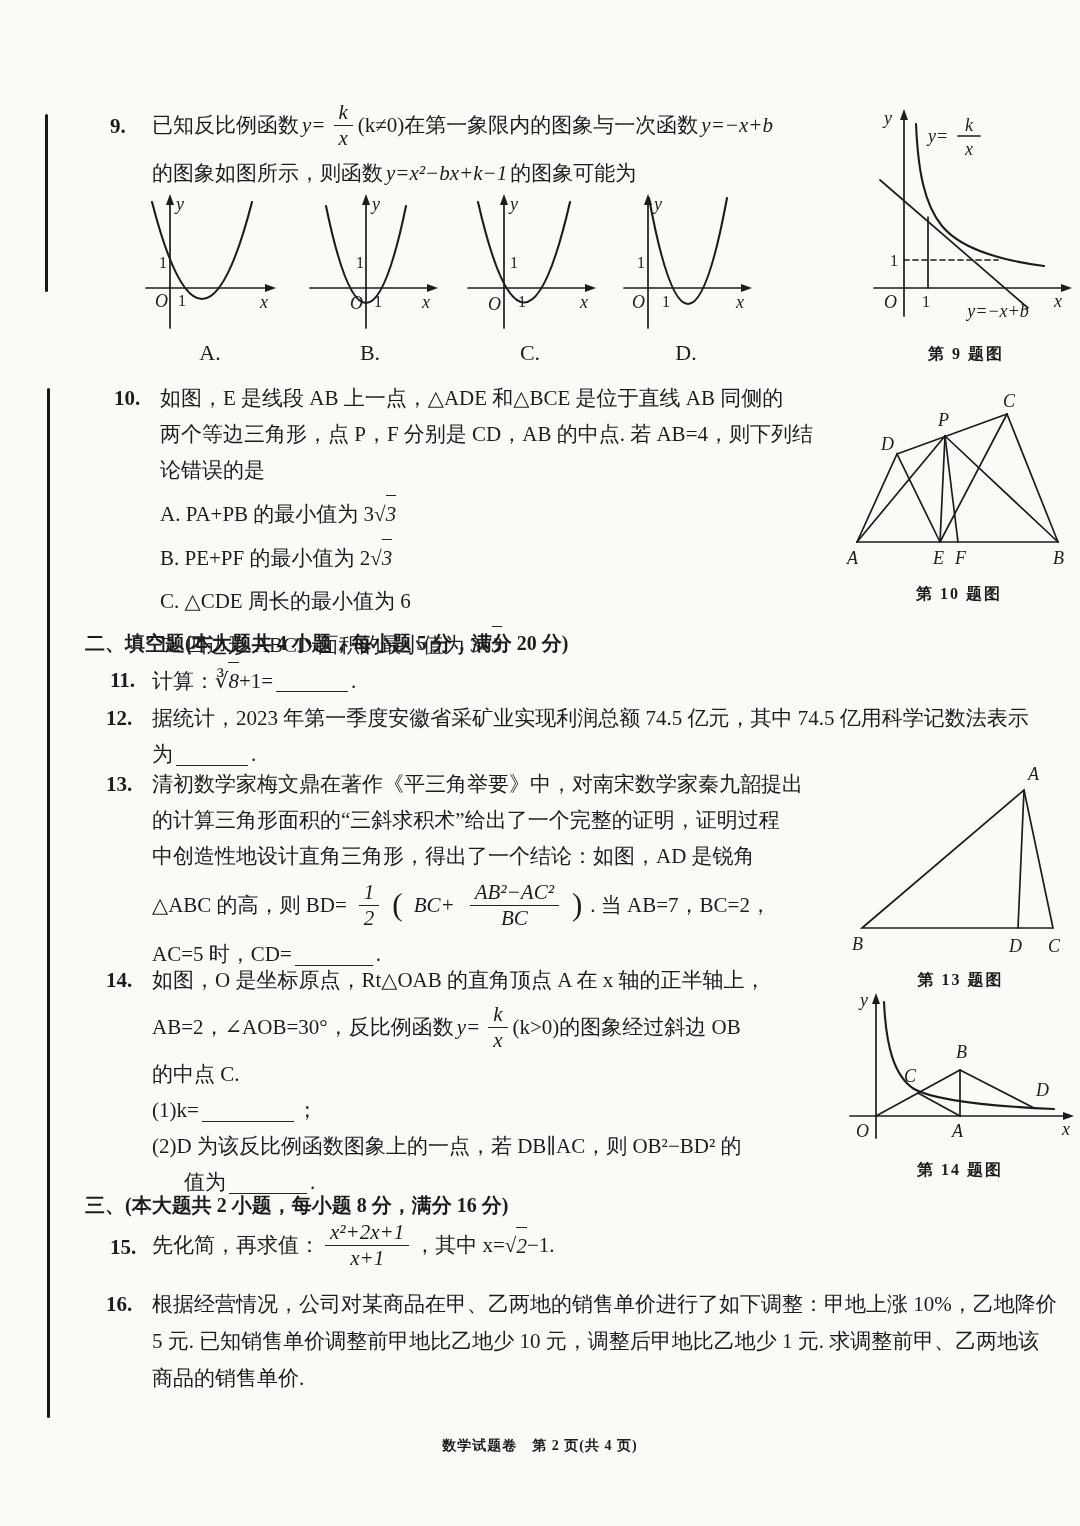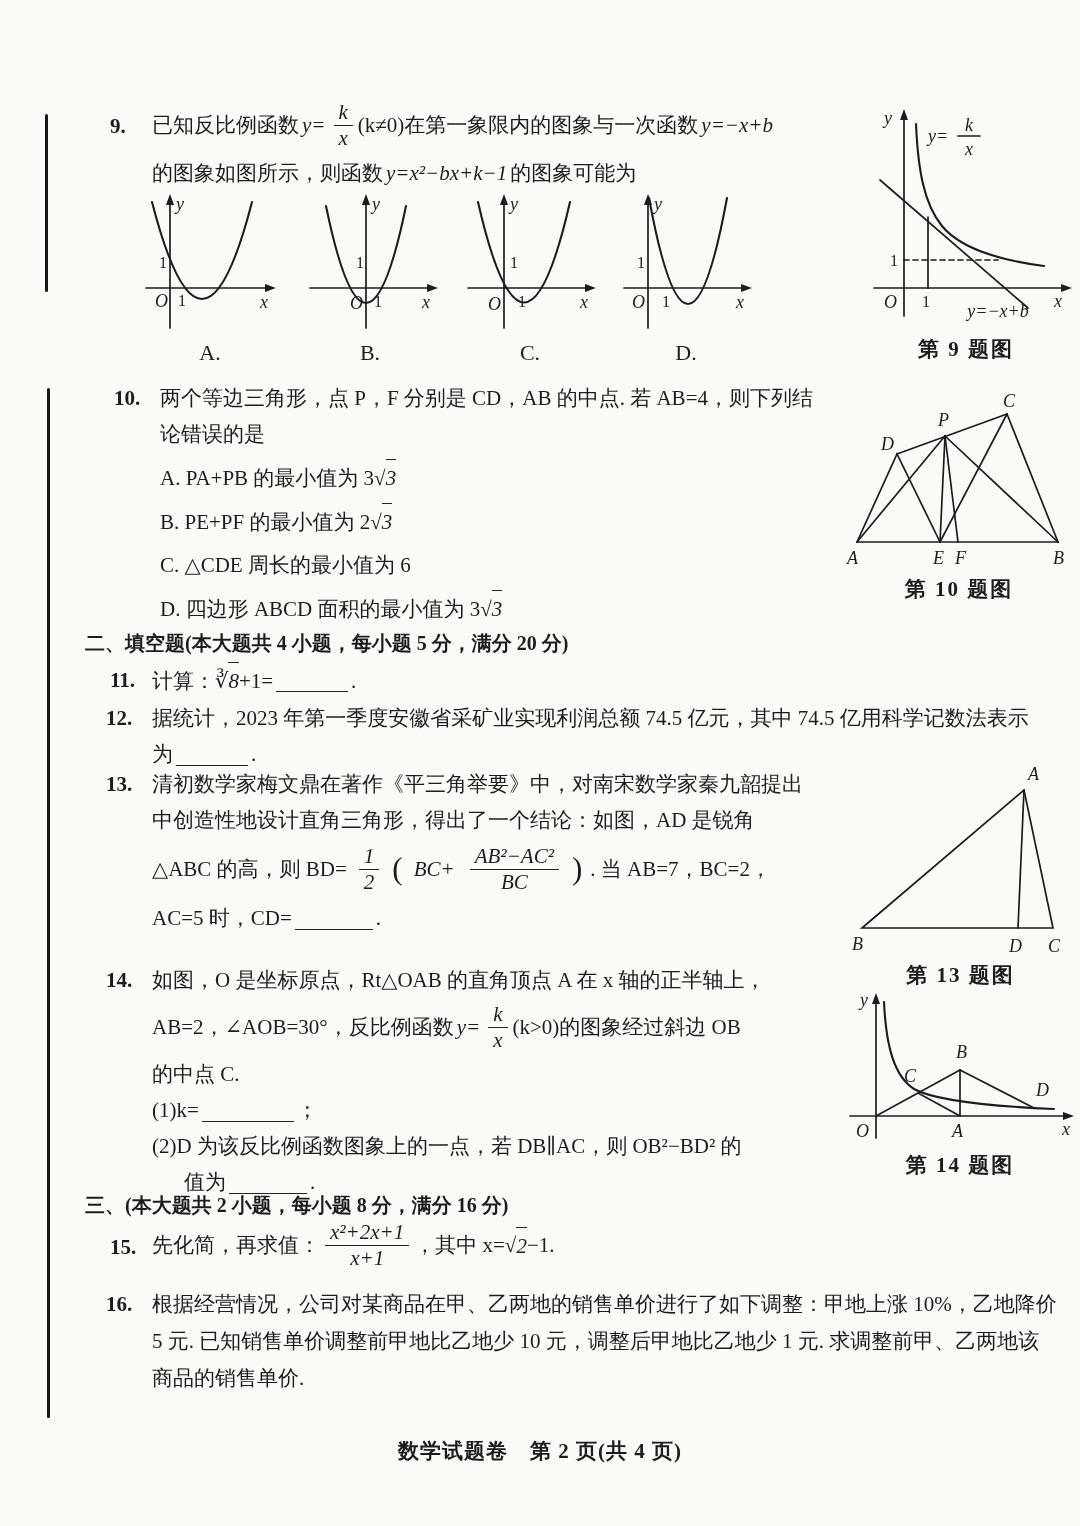--- a/index.html
+++ b/index.html
@@ -13,34 +13,34 @@
   .m{font-style:italic;margin:0 3px;}
   .frac{display:inline-flex;flex-direction:column;align-items:center;line-height:1.15;
         font-style:italic;margin:0 5px;text-align:center;}
   .frac .fnum{padding:0 5px;border-bottom:1.7px solid #222;}
   .frac .fden{padding:0 5px;}
   .bigp{font-size:31px;font-weight:400;margin:0 1px;}
   .blank{display:inline-block;border-bottom:1.9px solid #222;height:22px;margin:0 3px;vertical-align:-4px;}
   .rad{border-top:1.7px solid #222;font-style:italic;white-space:pre;}
   .sechead{position:absolute;font-weight:700;font-size:20px;line-height:34px;}
   .fig{position:absolute;}
-  .figcap{text-align:center;font-weight:700;font-size:21px;margin-top:3px;letter-spacing:2px;}
+  .figcap{text-align:center;font-weight:700;font-size:16px;margin-top:12px;letter-spacing:2px;}
   .graphopt{position:absolute;width:140px;text-align:center;}
   .graphopt .gl{font-size:22px;margin-top:4px;}
   svg{display:block;}
   svg line,svg path{stroke:#1c1c1c;stroke-width:1.7;fill:none;stroke-linecap:round;}
   svg path.curve{stroke-width:2.1;}
   svg polygon{fill:#1c1c1c;stroke:none;}
   svg text{font-family:"Liberation Serif","DejaVu Serif",serif;font-size:18px;font-style:italic;
            fill:#1c1c1c;stroke:none;}
   svg text.up{font-style:normal;font-size:16px;}
   .opt{display:flex;align-items:center;margin-top:7px;}
   .opt > span{white-space:pre;}
   .footer{position:absolute;left:0;right:0;top:1437px;text-align:center;font-weight:700;
-          font-size:21px;letter-spacing:1px;}
+          font-size:14px;letter-spacing:1px;}
 </style>
 </head>
 <body>
 
 <div class="page">
 
   <div class="mline" style="left:45px;top:114px;height:178px;"></div>
   <div class="mline" style="left:47px;top:388px;height:1030px;"></div>
 
   <div class="q" style="left:152px;top:96px;width:710px;">
@@ -145,20 +145,21 @@
       <text x="113" y="31" text-anchor="middle">k</text>
       <line x1="102" y1="36" x2="124" y2="36"></line>
       <text x="113" y="55" text-anchor="middle">x</text>
       <text x="142" y="217" text-anchor="middle">y=−x+b</text>
     </svg>
     <div class="figcap">第 9 题图</div>
   </div>
 
   <div class="q" style="left:160px;top:380px;width:700px;">
     <span class="qnum" style="left:-46px;">10.</span>
+    <div>如图，E 是线段 AB 上一点，△ADE 和△BCE 是位于直线 AB 同侧的</div>
     <div>两个等边三角形，点 P，F 分别是 CD，AB 的中点. 若 AB=4，则下列结</div>
     <div>论错误的是</div>
     <div class="opt">
       <span>A.</span>
         <span> </span>
       <span>PA+PB 的最小值为 3√</span>
       <span class="rad">3</span>
     </div>
     <div class="opt">
       <span>B.</span>
@@ -221,20 +222,21 @@
     <div class="mrow">
       <span>为</span>
       <span class="blank" style="width:72px;"></span>
       <span>.</span>
     </div>
   </div>
 
   <div class="q" style="left:152px;top:766px;width:705px;">
     <span class="qnum" style="left:-46px;">13.</span>
     <div>清初数学家梅文鼎在著作《平三角举要》中，对南宋数学家秦九韶提出</div>
+    <div>的计算三角形面积的“三斜求积术”给出了一个完整的证明，证明过程</div>
     <div>中创造性地设计直角三角形，得出了一个结论：如图，AD 是锐角</div>
     <div class="mrow" style="height:62px;gap:7px;">
       <span>△ABC 的高，则 BD=</span>
       <span class="frac">
         <span class="fnum">1</span>
         <span class="fden">2</span>
       </span>
       <span class="bigp">(</span>
       <span class="m">BC+</span>
       <span class="frac">

